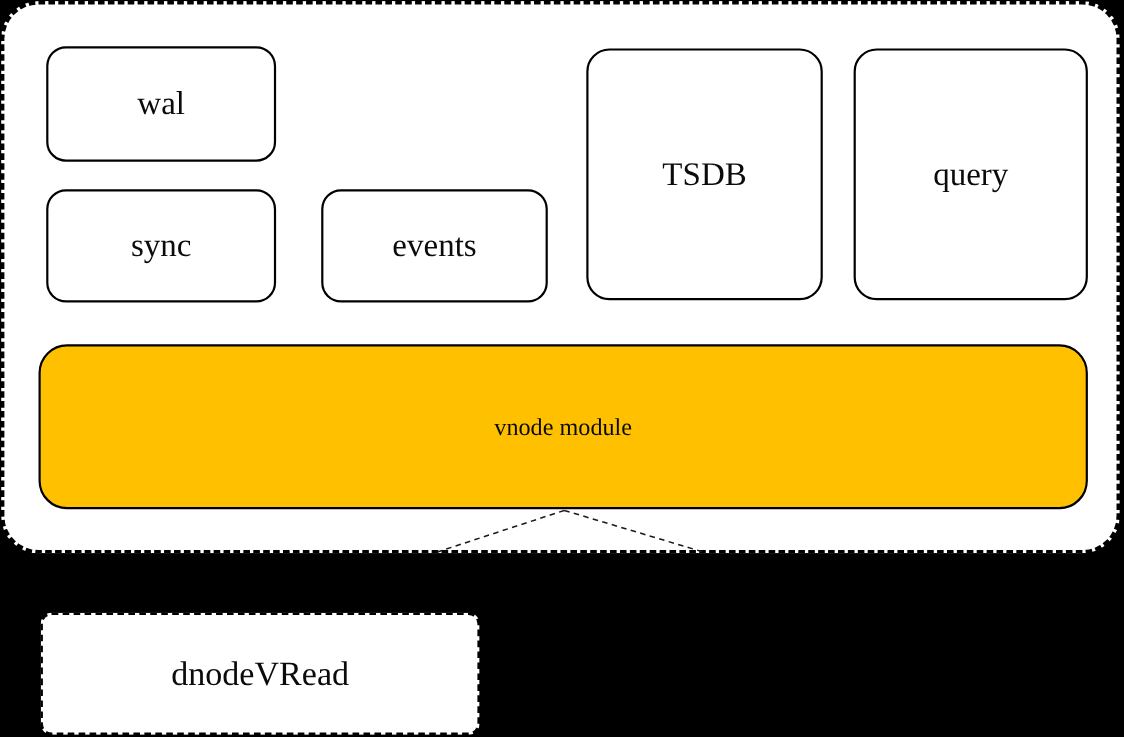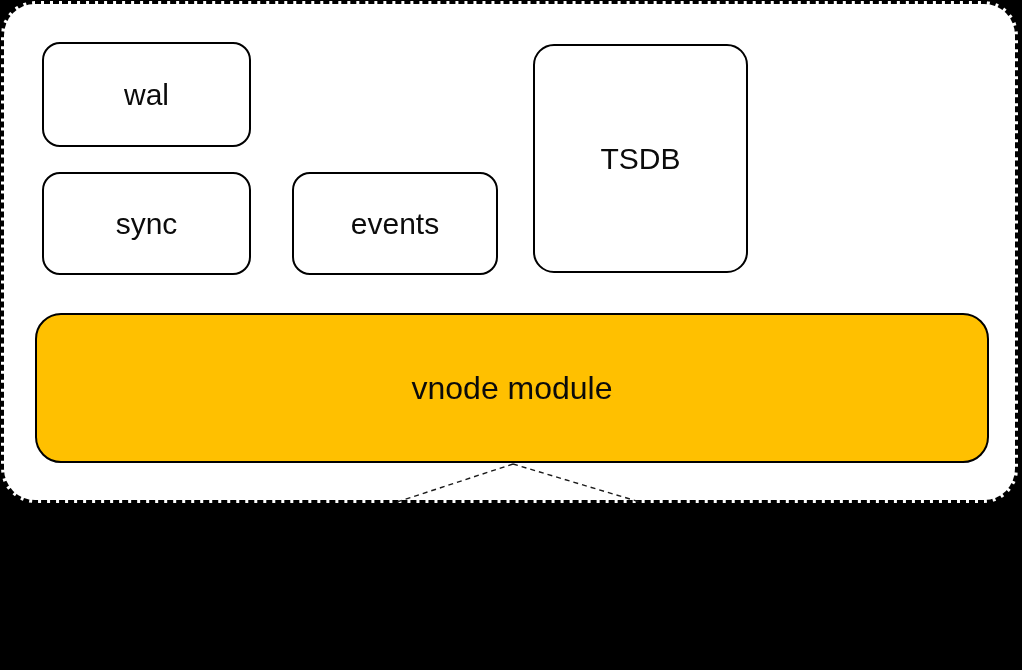--- a/index.html
+++ b/index.html
@@ -6,21 +6,21 @@
     margin: 0;
     padding: 0;
     background: #000000;
   }
   .stage {
     position: relative;
     width: 1022px;
     height: 670px;
     overflow: hidden;
     background: var(--page-bg, #000);
-    font-family: Liberation Sans, sans-serif;
+    font-family: Liberation Serif, serif;
     color: var(--text-color, #0b0b0b);
   }
   
   .group-container {
     position: absolute;
     left: 1px;
     top: 1px;
     width: 1017px;
     height: 502px;
     box-sizing: border-box;
@@ -55,21 +55,21 @@
     top: 313px;
     width: 954px;
     height: 150px;
     box-sizing: border-box;
     background: var(--vnode-fill, #ffc000);
     border: 2.5px solid var(--stroke, #000);
     border-radius: 26px;
     display: flex;
     align-items: center;
     justify-content: center;
-    font-size: 32px;
+    font-size: 22px;
     line-height: 1;
   }
 
   
   .connectors {
     position: absolute;
     left: 0;
     top: 0;
     width: 1022px;
     height: 670px;
@@ -111,25 +111,31 @@
   </div>
 
   <div class="module-box box-tsdb">
     <span class="label">TSDB</span>
   </div>
 
   <div class="module-box box-events">
     <span class="label">events</span>
   </div>
 
+  <div class="module-box box-query">
+    <span class="label">query</span>
+  </div>
 
   <div class="vnode-box">
     <span class="label">vnode module</span>
   </div>
 
   <svg class="connectors" viewBox="0 0 1022 670" xmlns="http://www.w3.org/2000/svg">
     <line x1="513" y1="464" x2="397" y2="502" stroke="#1a1a1a" stroke-width="1.4" stroke-dasharray="5 4"></line>
     <line x1="513" y1="464" x2="640" y2="502" stroke="#1a1a1a" stroke-width="1.4" stroke-dasharray="5 4"></line>
   </svg>
 
+  <div class="dnode-box box-dnode-read">
+    <span class="label">dnodeVRead</span>
+  </div>
 
 
 </div>
 
 </body></html>

